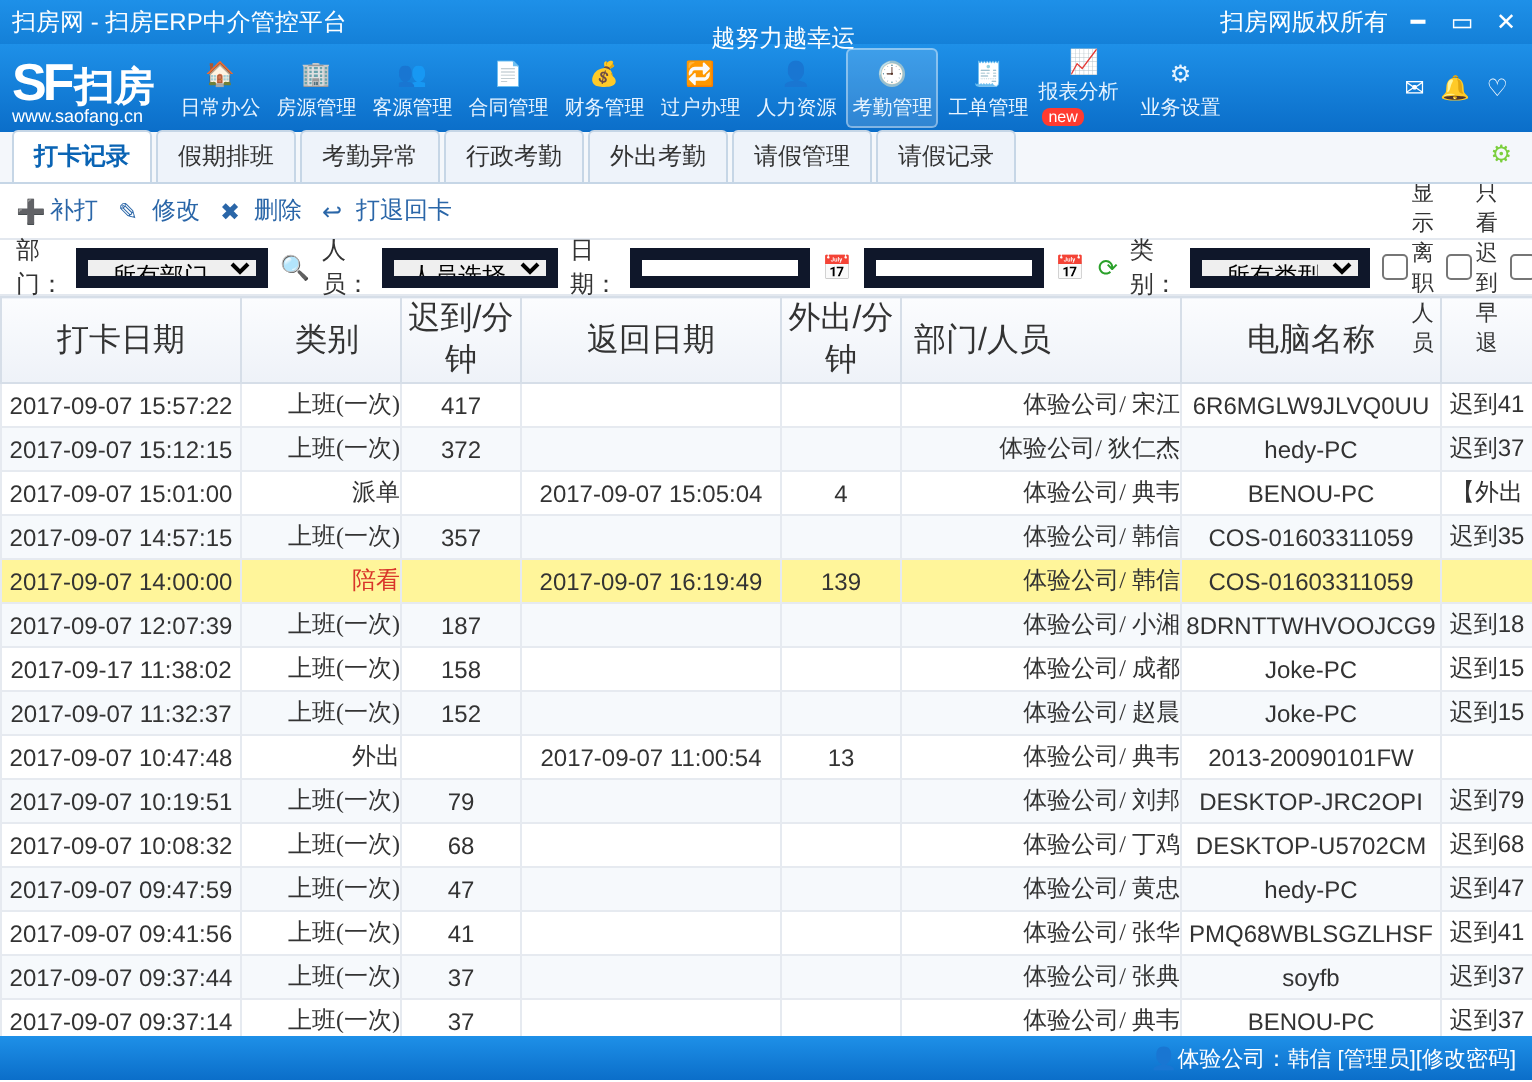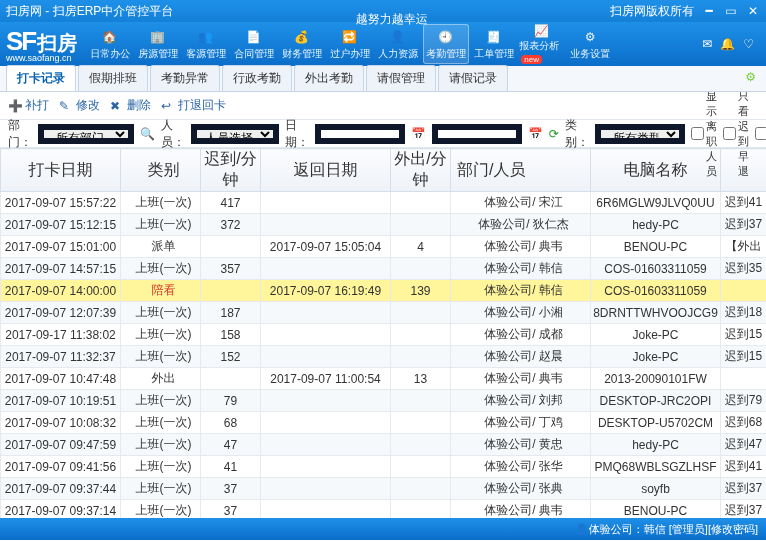--- a/index.html
+++ b/index.html
@@ -42,21 +42,21 @@
 tr.hl td { background: #fff59a !important; }
 .red { color: #d9362a; }
 .col-date { width: 120px; }
 .col-type { width: 80px; text-align: center; padding-left: 6px; }
 .col-late { width: 60px; }
 .col-back { width: 130px; }
 .col-out { width: 60px; }
 .col-dept { width: 140px; text-align: left; padding-left: 6px; }
 .col-pc { width: 130px; }
 .col-last { width: 46px; }
-td.col-type, td.col-dept { text-align: center; padding-left: 6px; }
+td.col-type, td.col-dept { text-align: right; padding-left: 6px; font-family: Liberation Serif, serif; }
 .status { height: 22px; background: linear-gradient(#1e90e8,#0b6ec9); color: #fff; display: flex; align-items: center; justify-content: flex-end; padding: 0 8px; font-size: 11px; }
 </style>
 </head>
 <body>
 
 <div class="titlebar">
   <div class="left">
     <span>扫房网 - 扫房ERP中介管控平台</span>
   </div>
   <div class="center">越努力越幸运</div>

